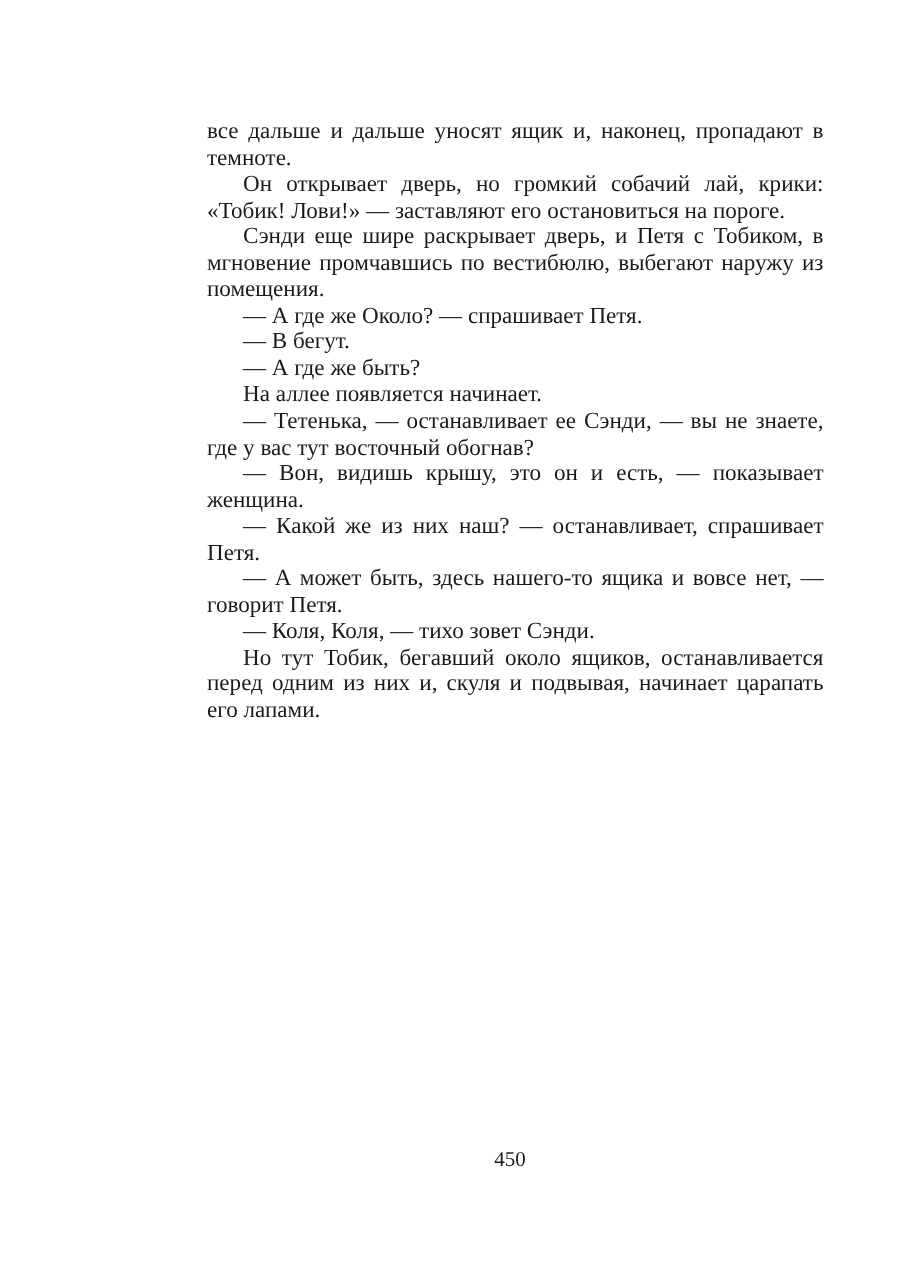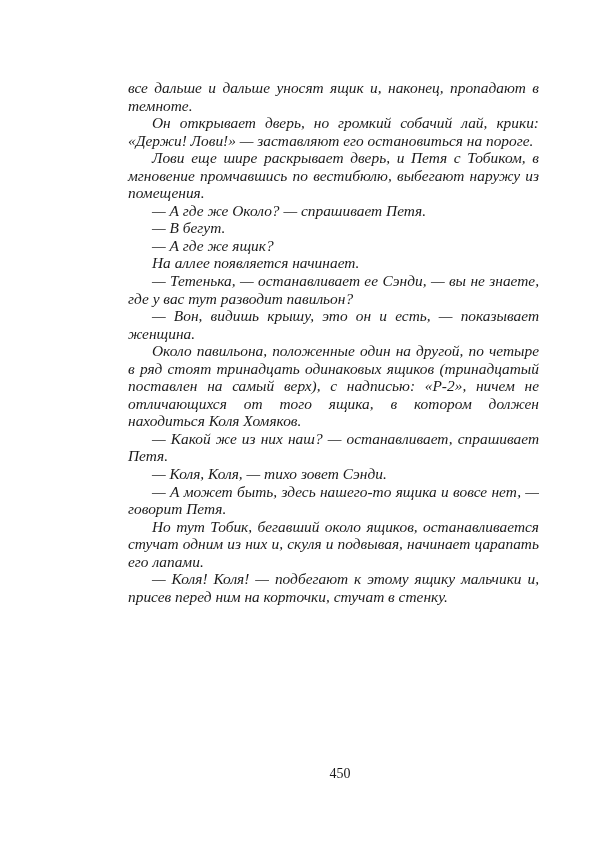--- a/index.html
+++ b/index.html
@@ -1,55 +1,52 @@
 <!DOCTYPE html>
 <html><head>
 <meta charset="utf-8">
 <style>
   html, body { margin: 0; padding: 0; background: #ffffff; }
   body { width: 600px; height: 852px; position: relative; overflow: hidden; }
   .page {
     position: absolute;
-    left: 128px;
+    left: 138px;
     top: 79px;
     width: 411px;
     font-family: "Liberation Serif", "DejaVu Serif", serif;
     font-size: 15.4px;
     line-height: 17.55px;
     color: #1a1a1a;
     text-align: justify;
     hyphens: manual;
-    font-style: italic;
   }
   .page p { margin: 0; text-indent: 24px; }
   .page p.noindent { text-indent: 0; }
   .pagenum {
     position: absolute;
     left: 0; width: 680px;
     top: 766px;
     text-align: center;
     font-family: "Liberation Serif", "DejaVu Serif", serif;
     font-size: 14px;
     color: #1a1a1a;
   }
 </style>
 </head>
 <body>
 
 <div class="page">
   <p class="noindent">все дальше и дальше уносят ящик и, наконец, пропадают в темноте.</p>
-  <p>Он открывает дверь, но громкий собачий лай, крики: «Держи! Лови!» — заставляют его остановиться на пороге.</p>
-  <p>Лови еще шире раскрывает дверь, и Петя с Тобиком, в мгновение промчавшись по вестибюлю, выбегают наружу из помещения.</p>
+  <p>Он открывает дверь, но громкий собачий лай, крики: «Тобик! Лови!» — заставляют его остановиться на пороге.</p>
+  <p>Сэнди еще шире раскрывает дверь, и Петя с Тобиком, в мгновение промчавшись по вестибюлю, выбегают наружу из помещения.</p>
   <p>— А где же Около? — спрашивает Петя.</p>
   <p>— В бегут.</p>
-  <p>— А где же ящик?</p>
+  <p>— А где же быть?</p>
   <p>На аллее появляется начинает.</p>
-  <p>— Тетенька, — останавливает ее Сэнди, — вы не знаете, где у вас тут разводит павильон?</p>
+  <p>— Тетенька, — останавливает ее Сэнди, — вы не знаете, где у вас тут восточный обогнав?</p>
   <p>— Вон, видишь крышу, это он и есть, — показывает женщина.</p>
-  <p>Около павильона, положенные один на другой, по четы­ре в ряд стоят тринадцать одинаковых ящиков (тринадца­тый поставлен на самый верх), с надписью: «Р-2», ничем не отличающихся от того ящика, в котором должен находиться Коля Хомяков.</p>
   <p>— Какой же из них наш? — останавливает, спрашивает Петя.</p>
+  <p>— А может быть, здесь нашего-то ящика и вовсе нет, — говорит Петя.</p>
   <p>— Коля, Коля, — тихо зовет Сэнди.</p>
-  <p>— А может быть, здесь нашего-то ящика и вовсе нет, — говорит Петя.</p>
-  <p>Но тут Тобик, бегавший около ящиков, останавливается стучат одним из них и, скуля и подвывая, начинает царапать его лапами.</p>
-  <p>— Коля! Коля! — подбегают к этому ящику мальчики и, присев перед ним на корточки, стучат в стенку.</p>
+  <p>Но тут Тобик, бегавший около ящиков, останавливается перед одним из них и, скуля и подвывая, начинает царапать его лапами.</p>
 </div>
 
 <div class="pagenum">450</div>
 
 </body></html>

